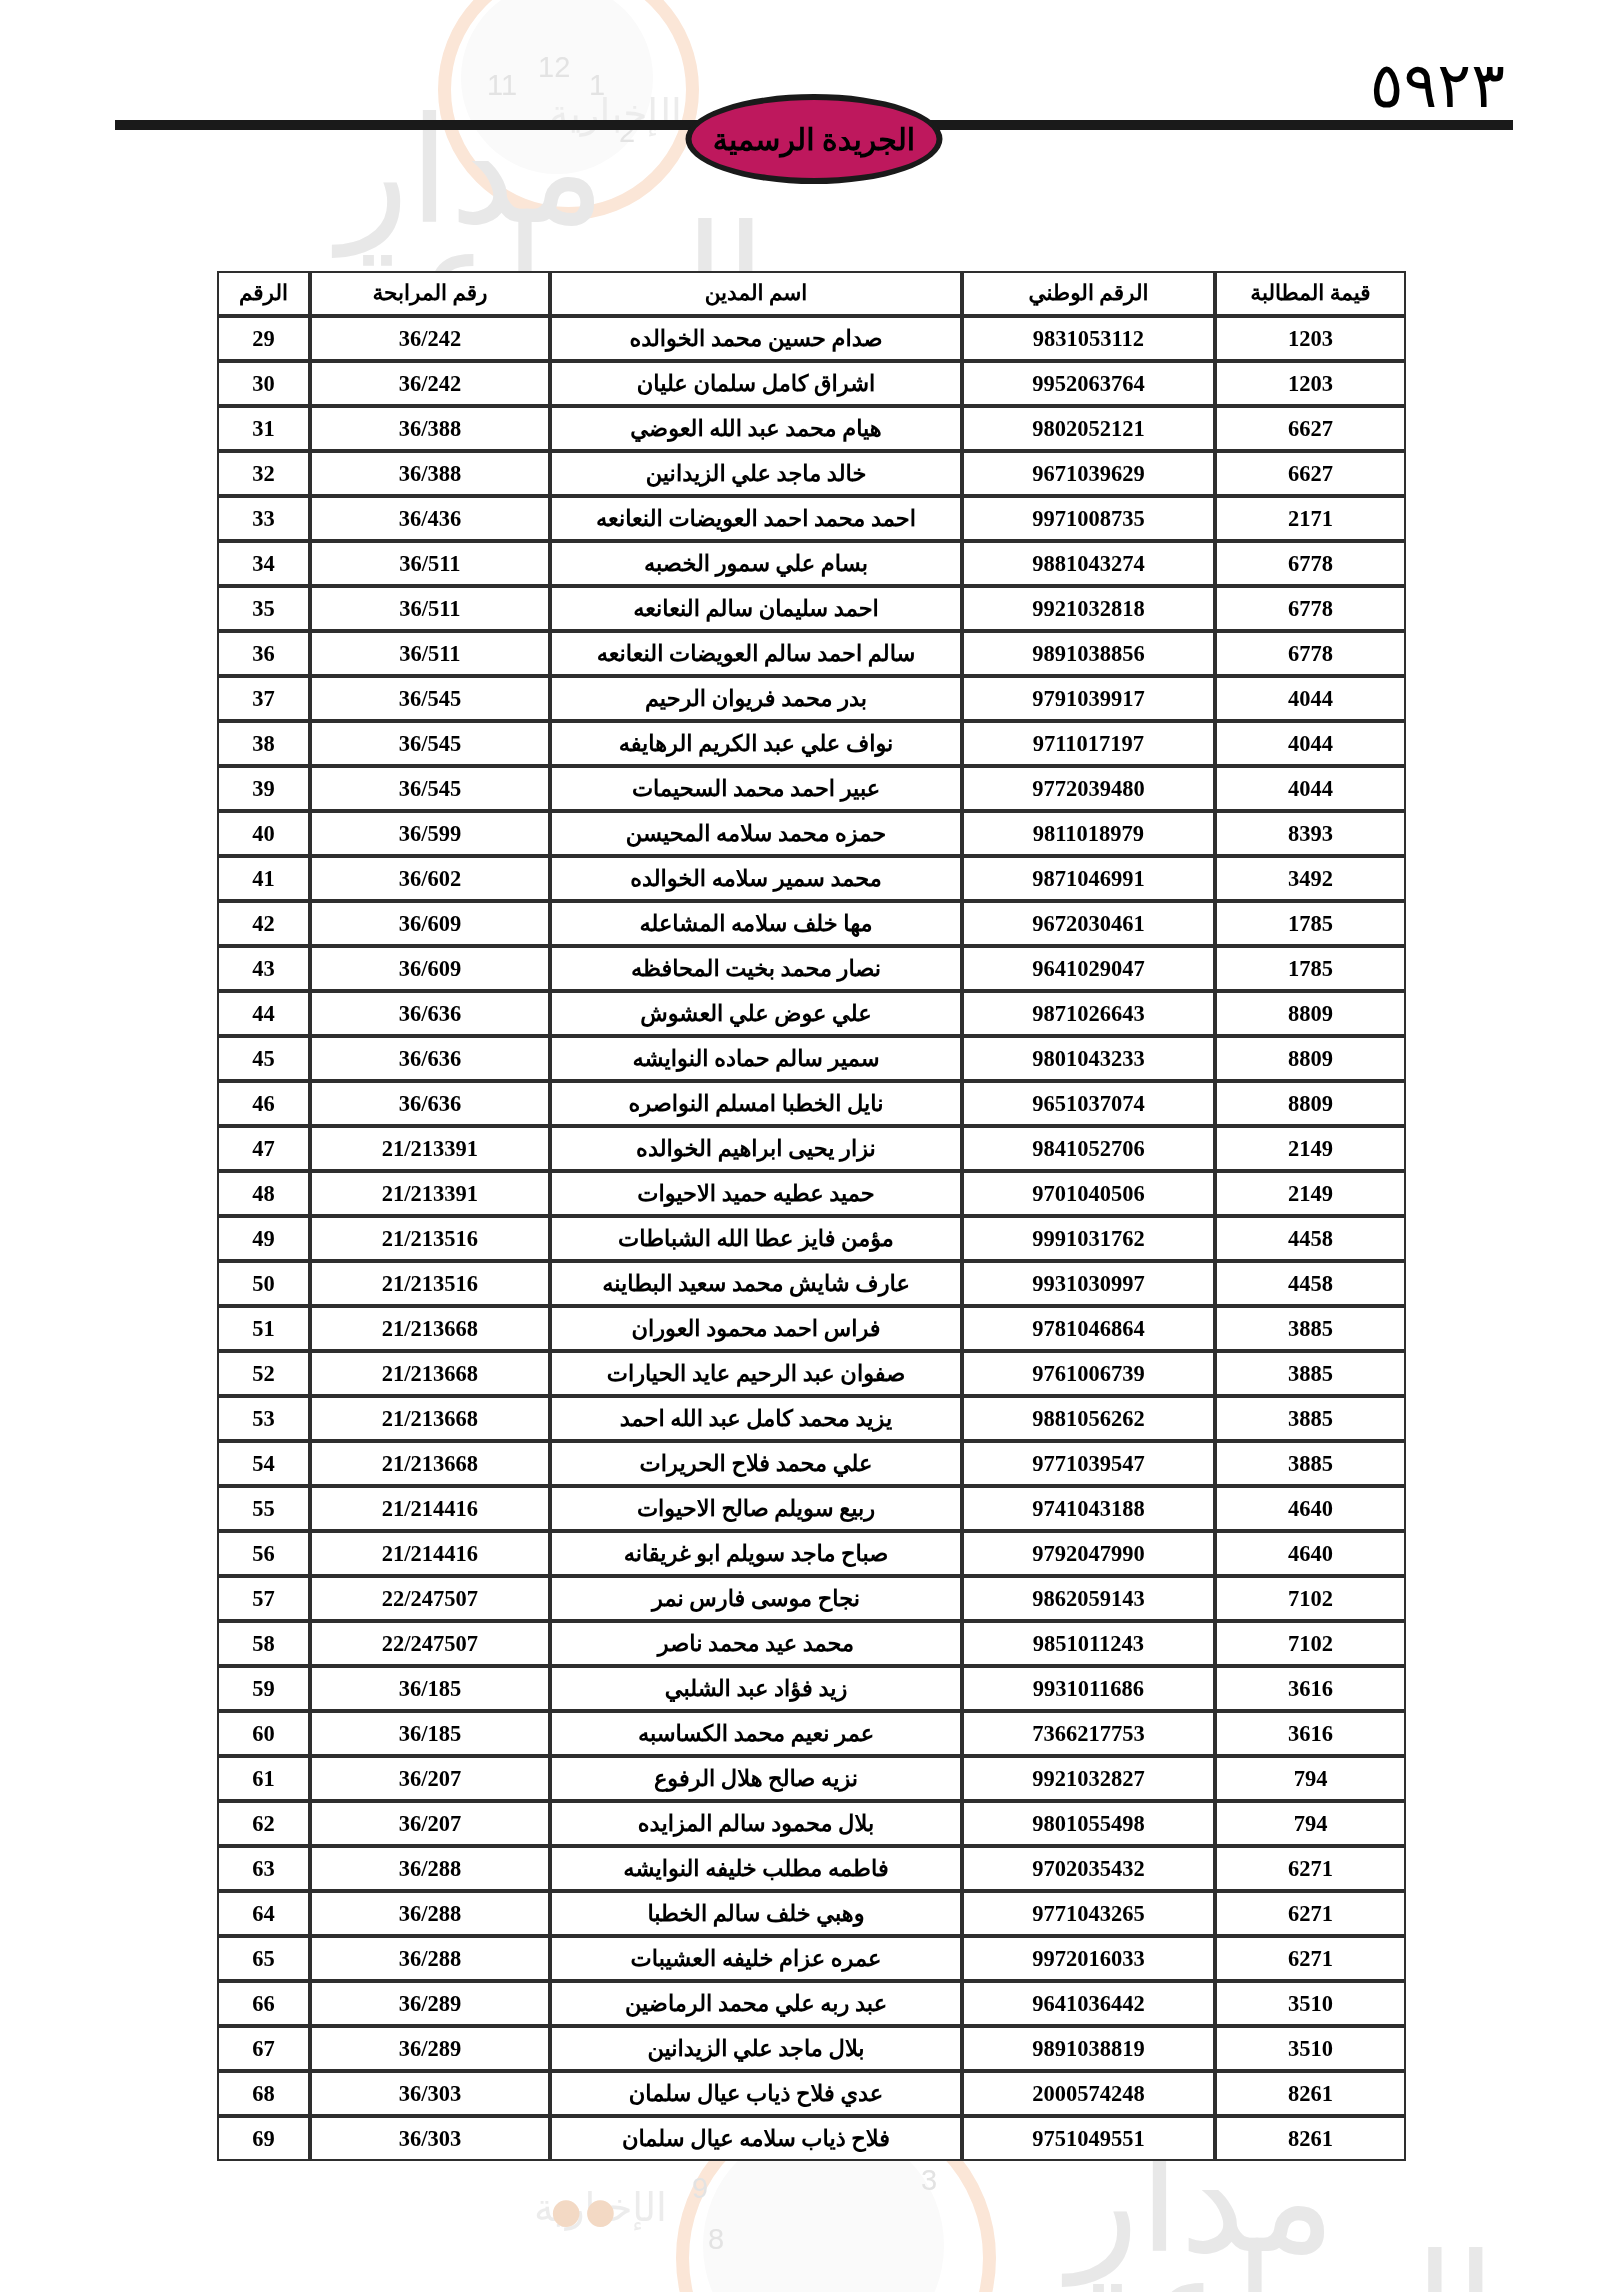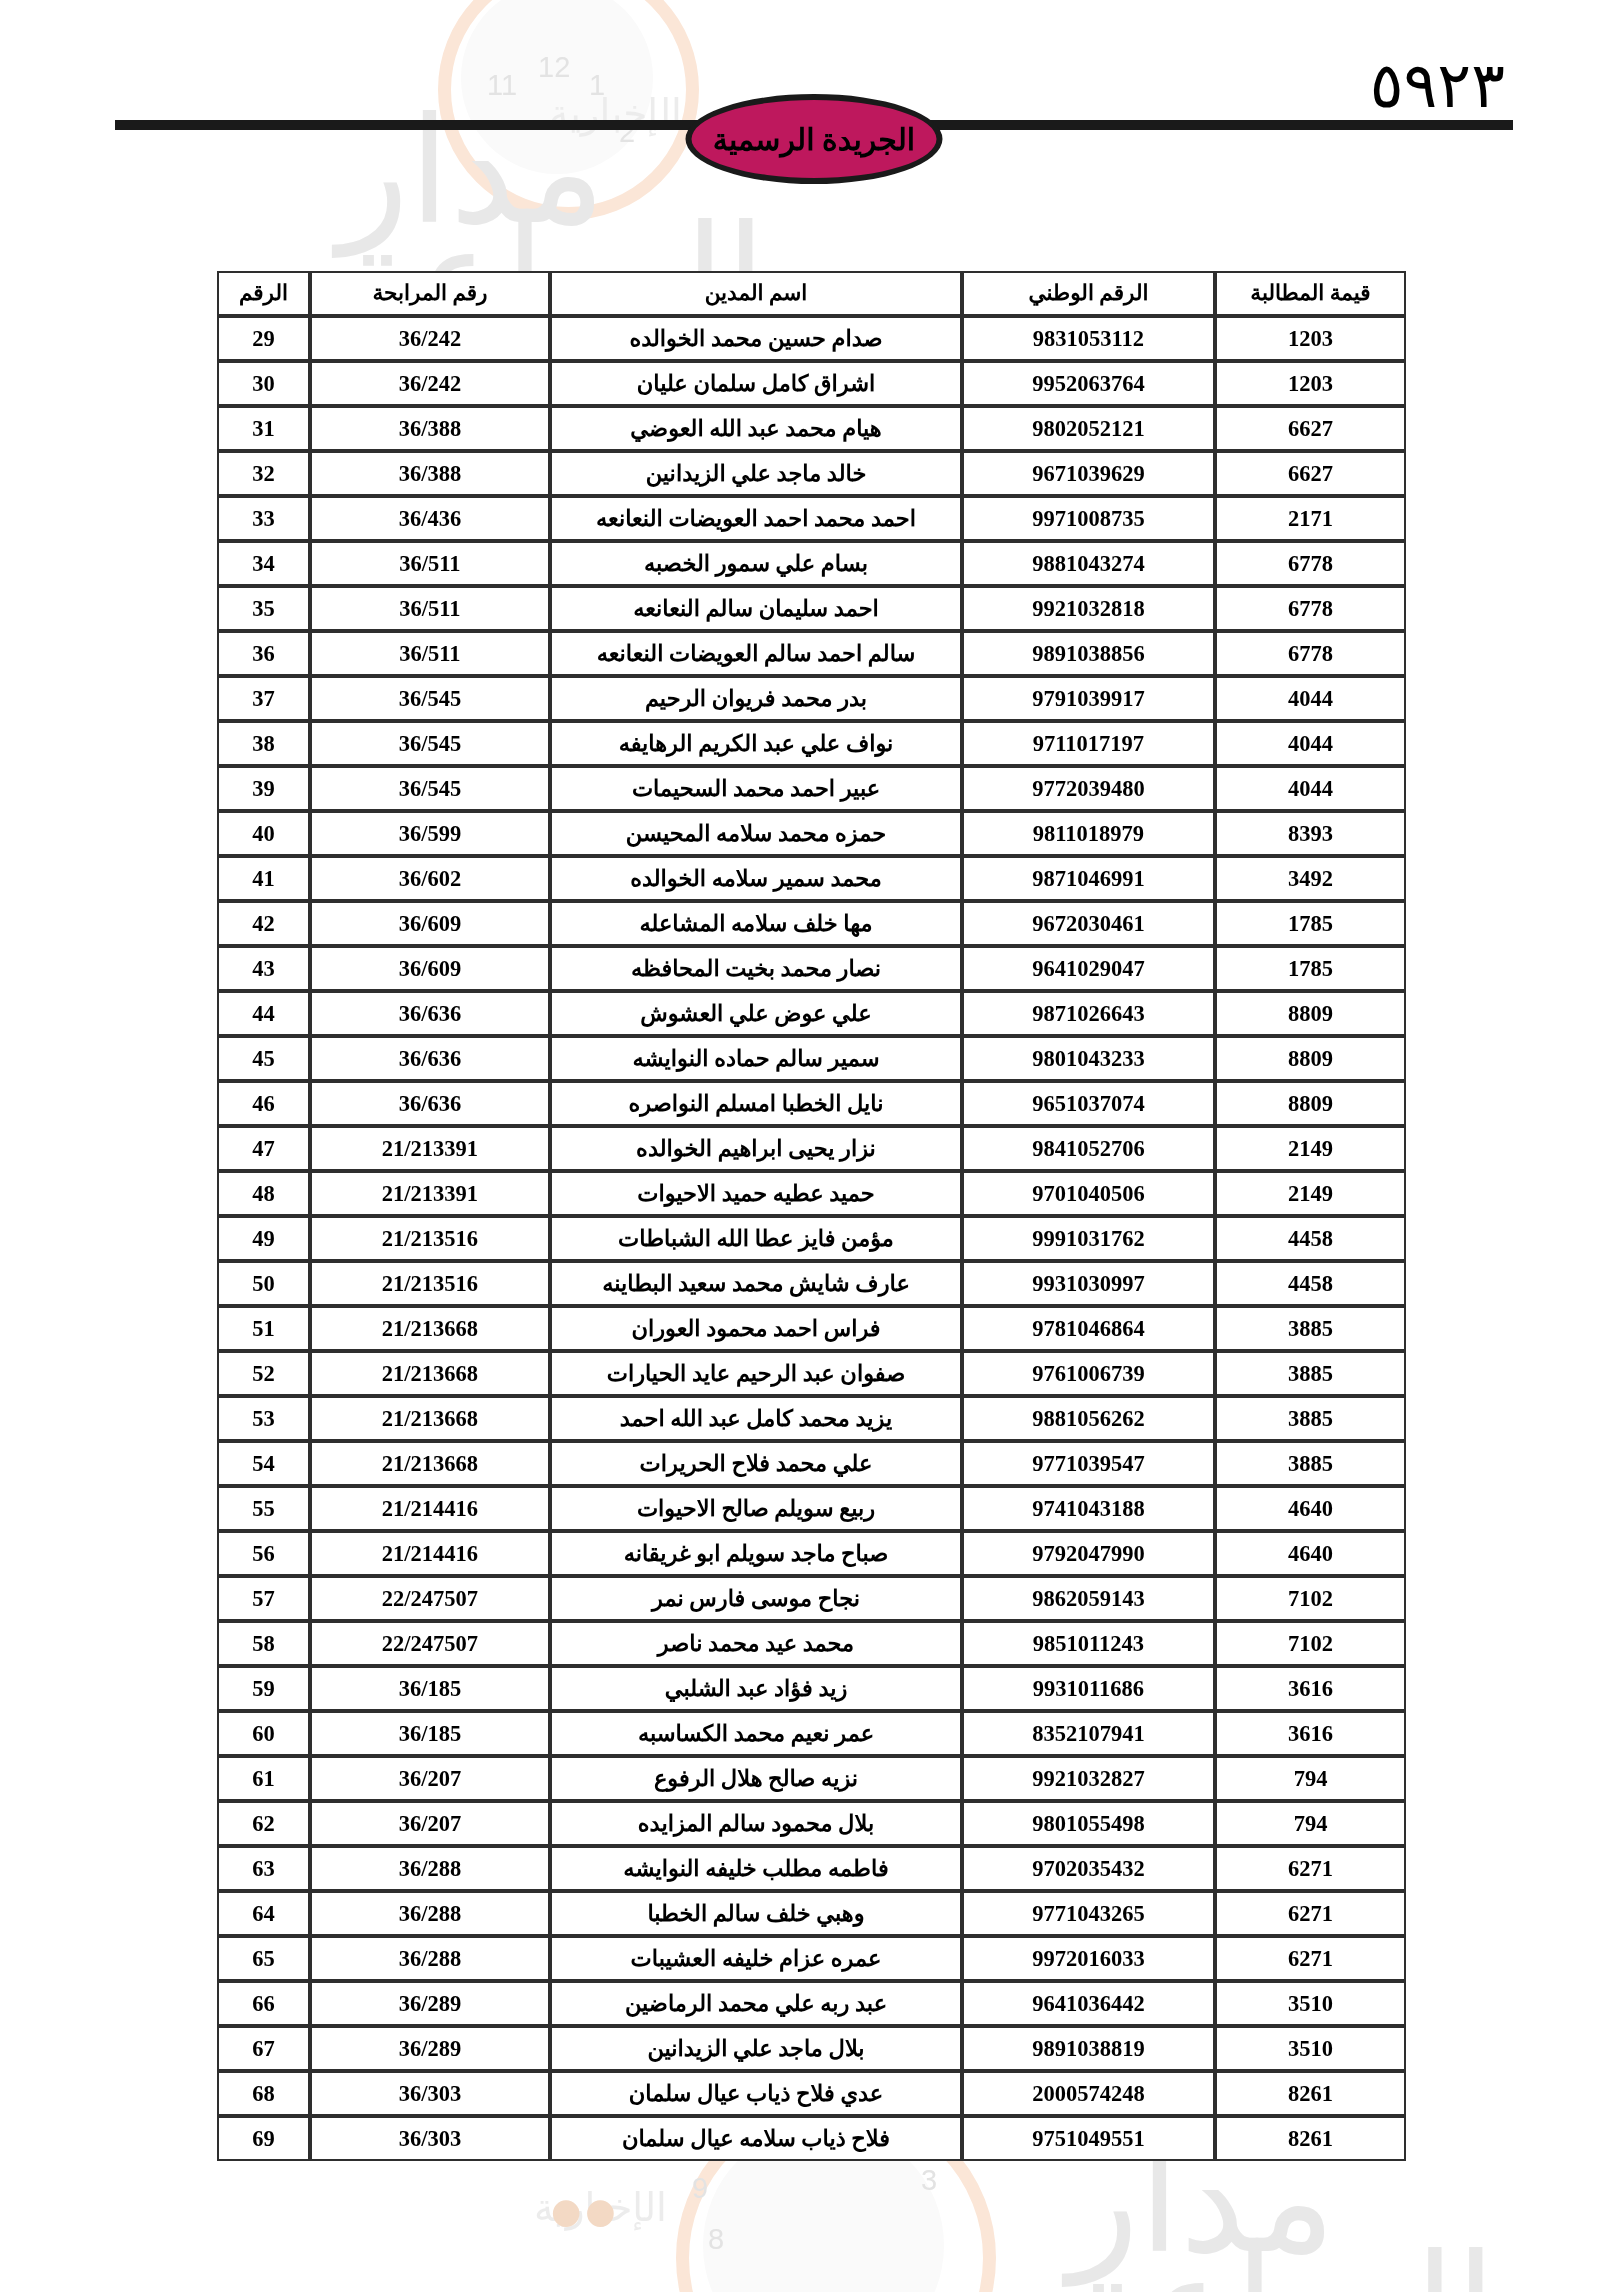--- a/index.html
+++ b/index.html
@@ -475,21 +475,21 @@
         </tr>
         <tr>
           <td class="cell-amount">3616</td>
           <td class="cell-nid">9931011686</td>
           <td class="cell-name">زيد فؤاد عبد الشلبي</td>
           <td class="cell-ref">36/185</td>
           <td class="cell-seq">59</td>
         </tr>
         <tr>
           <td class="cell-amount">3616</td>
-          <td class="cell-nid">8352107941</td>
+          <td class="cell-nid">7366217753</td>
           <td class="cell-name">عمر نعيم محمد الكساسبه</td>
           <td class="cell-ref">36/185</td>
           <td class="cell-seq">60</td>
         </tr>
         <tr>
           <td class="cell-amount">794</td>
           <td class="cell-nid">9921032827</td>
           <td class="cell-name">نزيه صالح هلال الرفوع</td>
           <td class="cell-ref">36/207</td>
           <td class="cell-seq">61</td>

